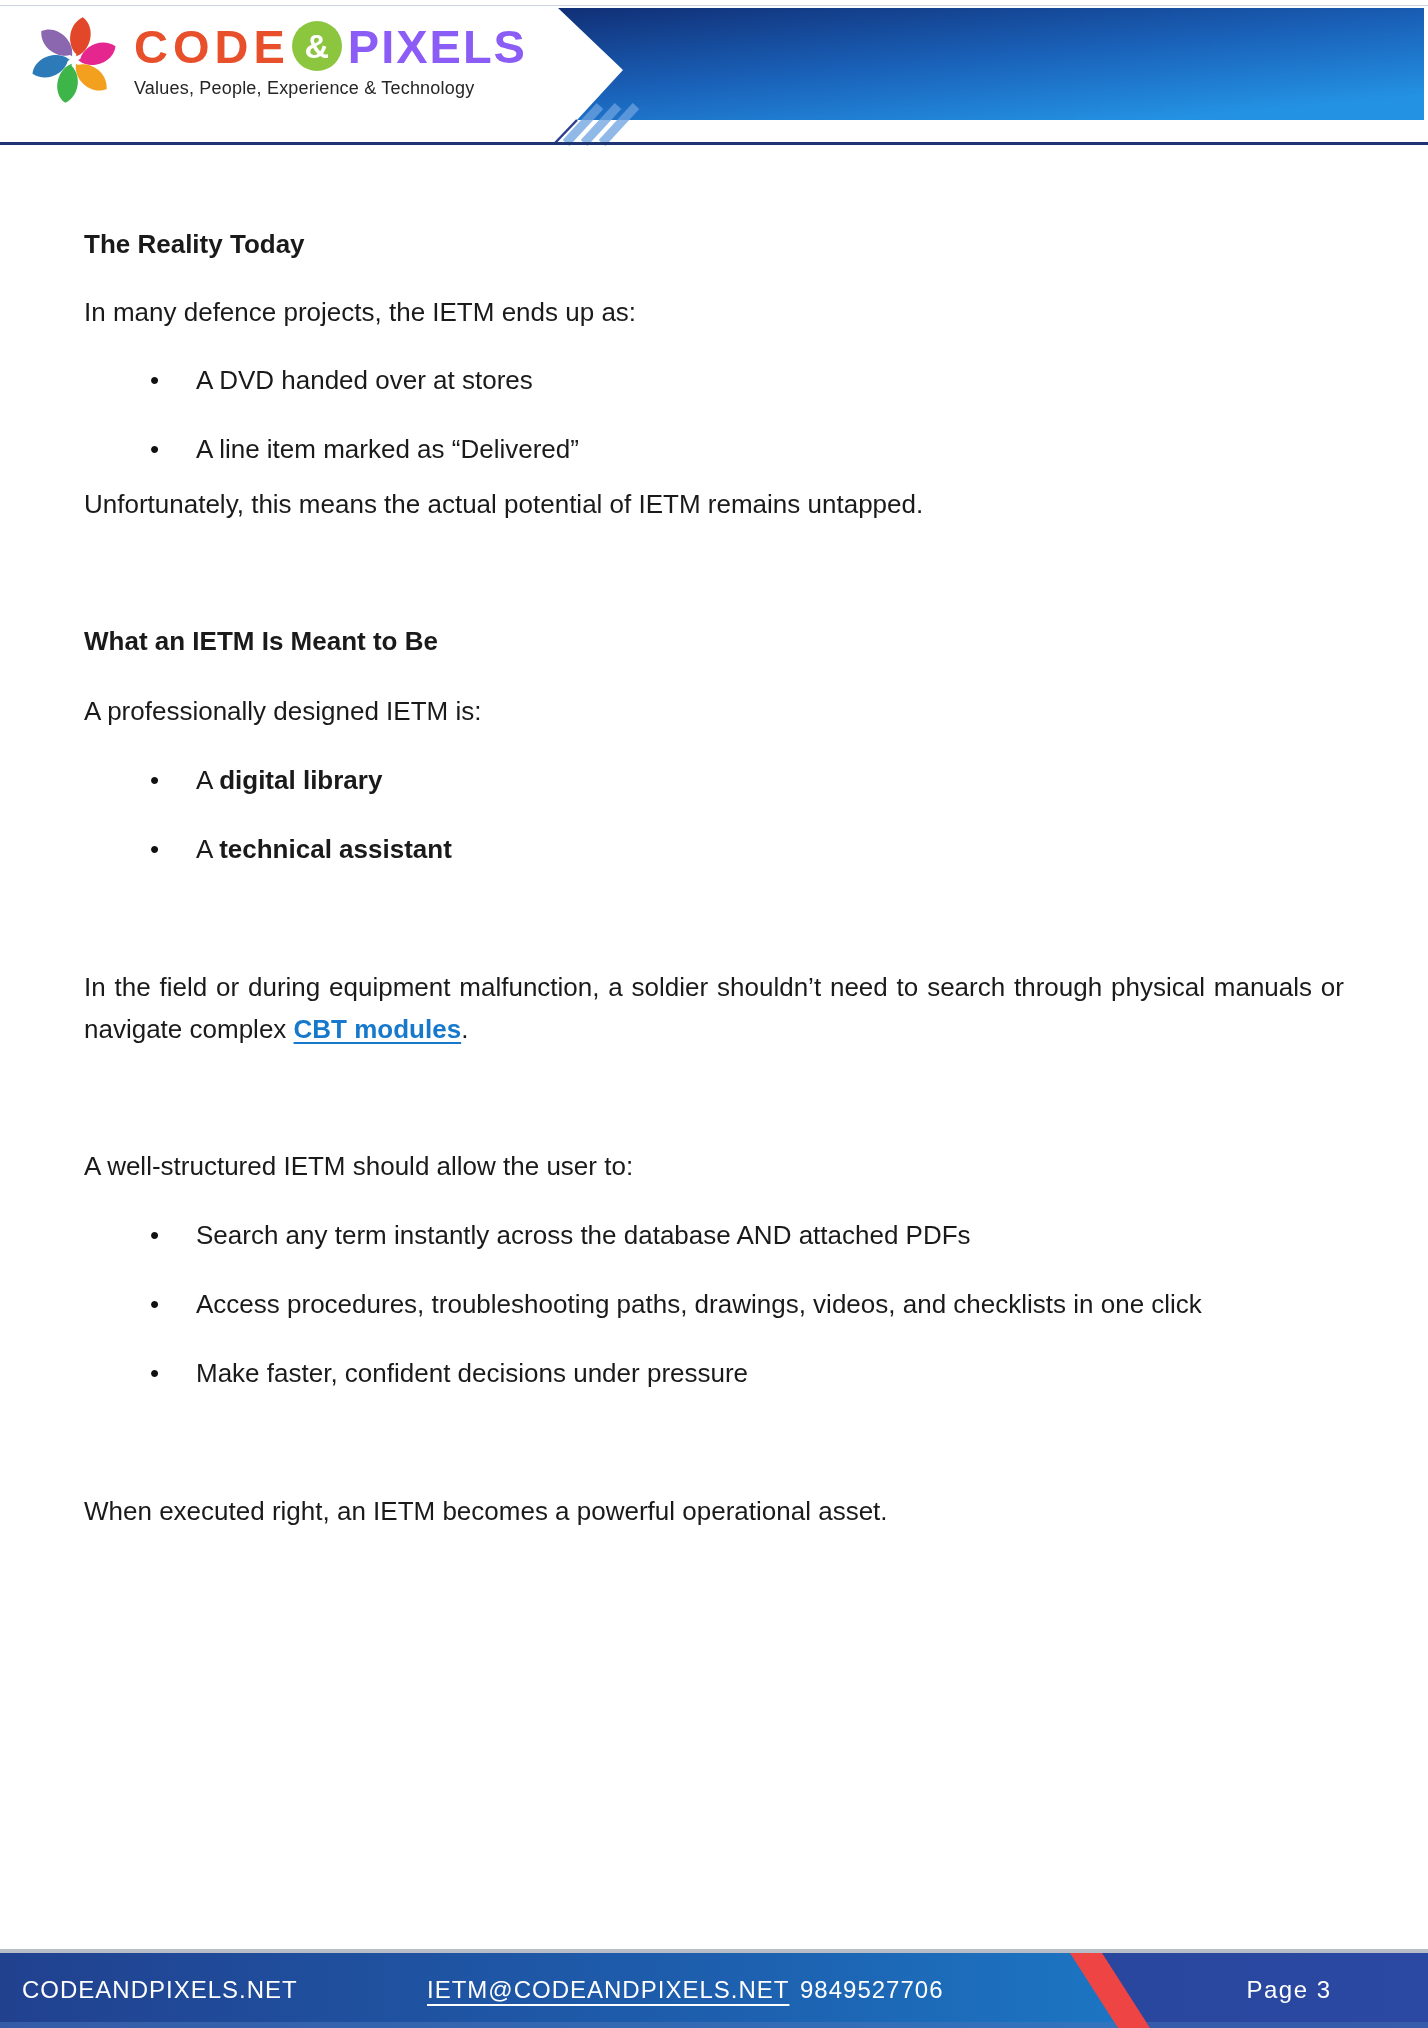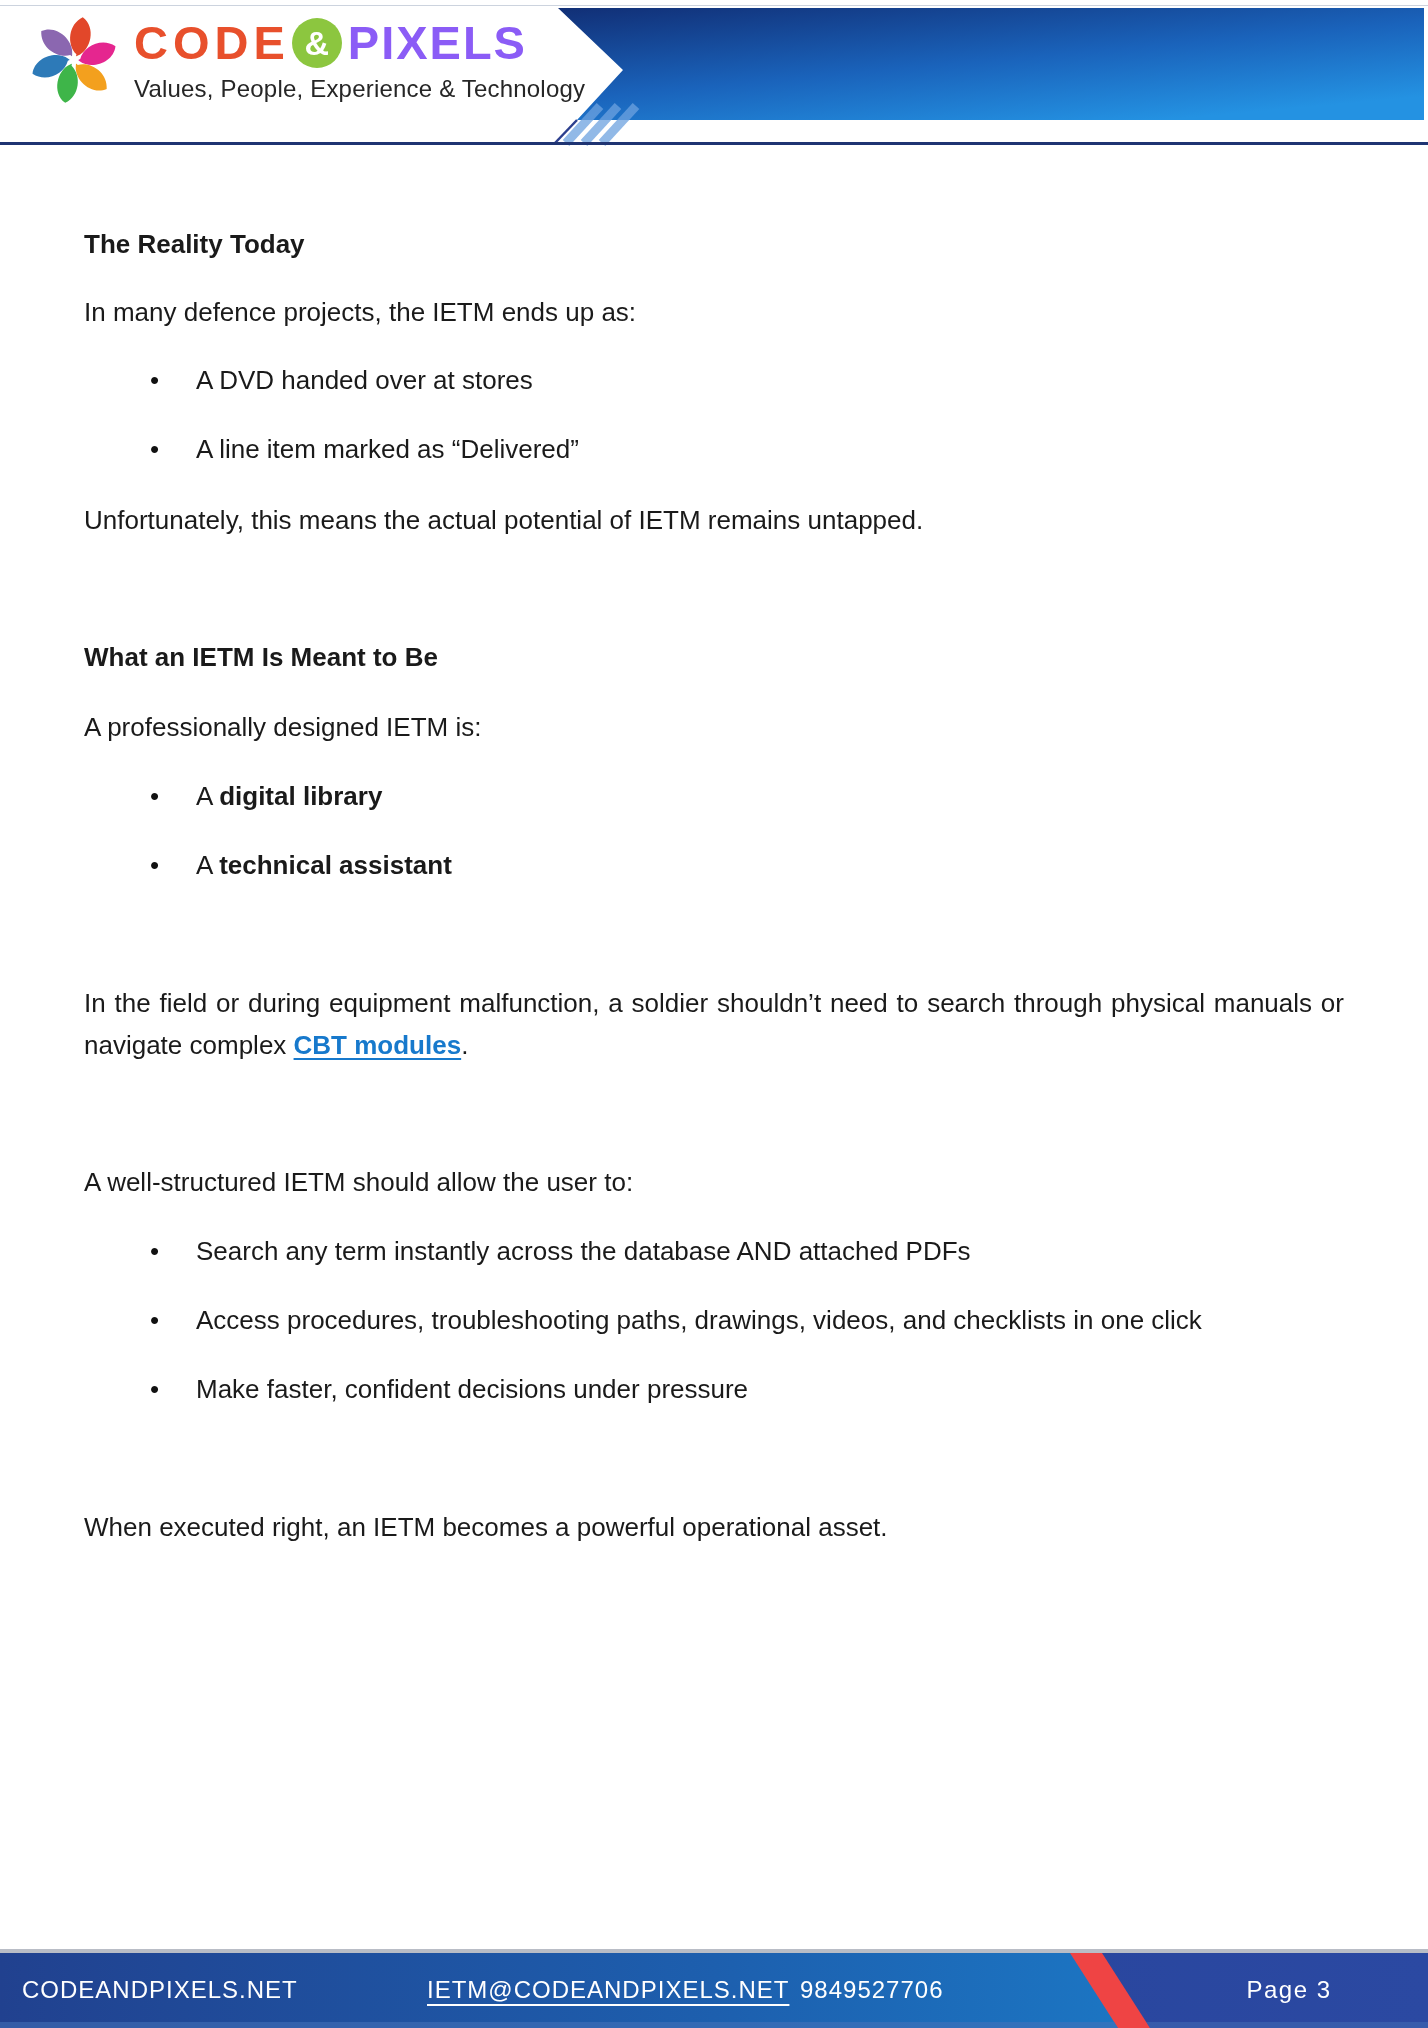--- a/index.html
+++ b/index.html
@@ -18,31 +18,31 @@
 
   .logo { position:absolute; left:26px; top:10px; display:flex; align-items:center; }
   .pinwheel { width:96px; height:100px; margin-right:12px; }
   .brand-col { display:flex; flex-direction:column; }
   .brand-row { display:flex; align-items:center; }
   .brand-code { font-size:47px; font-weight:600; color:#e8502c; letter-spacing:5px; line-height:1; }
   .amp-circle { width:50px; height:50px; border-radius:50%; background:#8cc63f; color:#fff;
     font-size:34px; font-weight:700; display:flex; align-items:center; justify-content:center;
     margin:0 6px 0 2px; line-height:1; }
   .brand-pixels { font-size:47px; font-weight:700; color:#8b5cf6; letter-spacing:2px; line-height:1; }
-  .brand-tagline { font-size:24px; color:#262626; margin-top:7px; letter-spacing:0.2px; white-space:nowrap; }
+  .brand-tagline { font-size:18px; color:#262626; margin-top:7px; letter-spacing:0.2px; white-space:nowrap; }
 
   
   .page-body { position:absolute; top:146px; left:0; width:1428px; padding:0 84px;
     font-size:26px; line-height:39px; }
   .h-bold { font-weight:700; }
   .m-h1   { margin-top:79px; }
   .m-p1   { margin-top:29px; }
   .m-b    { margin-top:30px; }
   .m-b1   { margin-top:29px; }
-  .m-p2   { margin-top:32px; }
+  .m-p2   { margin-top:16px; }
   .m-h2   { margin-top:98px; }
   .m-p3   { margin-top:31px; }
   .m-pj   { margin-top:97px; }
   .m-p5   { margin-top:97px; }
   .m-p6   { margin-top:99px; }
   .bullet { position:relative; padding-left:112px; }
   .bullet::before { content:"\2022"; position:absolute; left:66px; top:0; font-size:26px; color:#111; }
   .jpara { text-align:justify; line-height:42px; }
   .inline-link { color:#1779cc; font-weight:700; text-decoration:underline; text-underline-offset:4px; cursor:pointer;margin-top:48px; }
 

